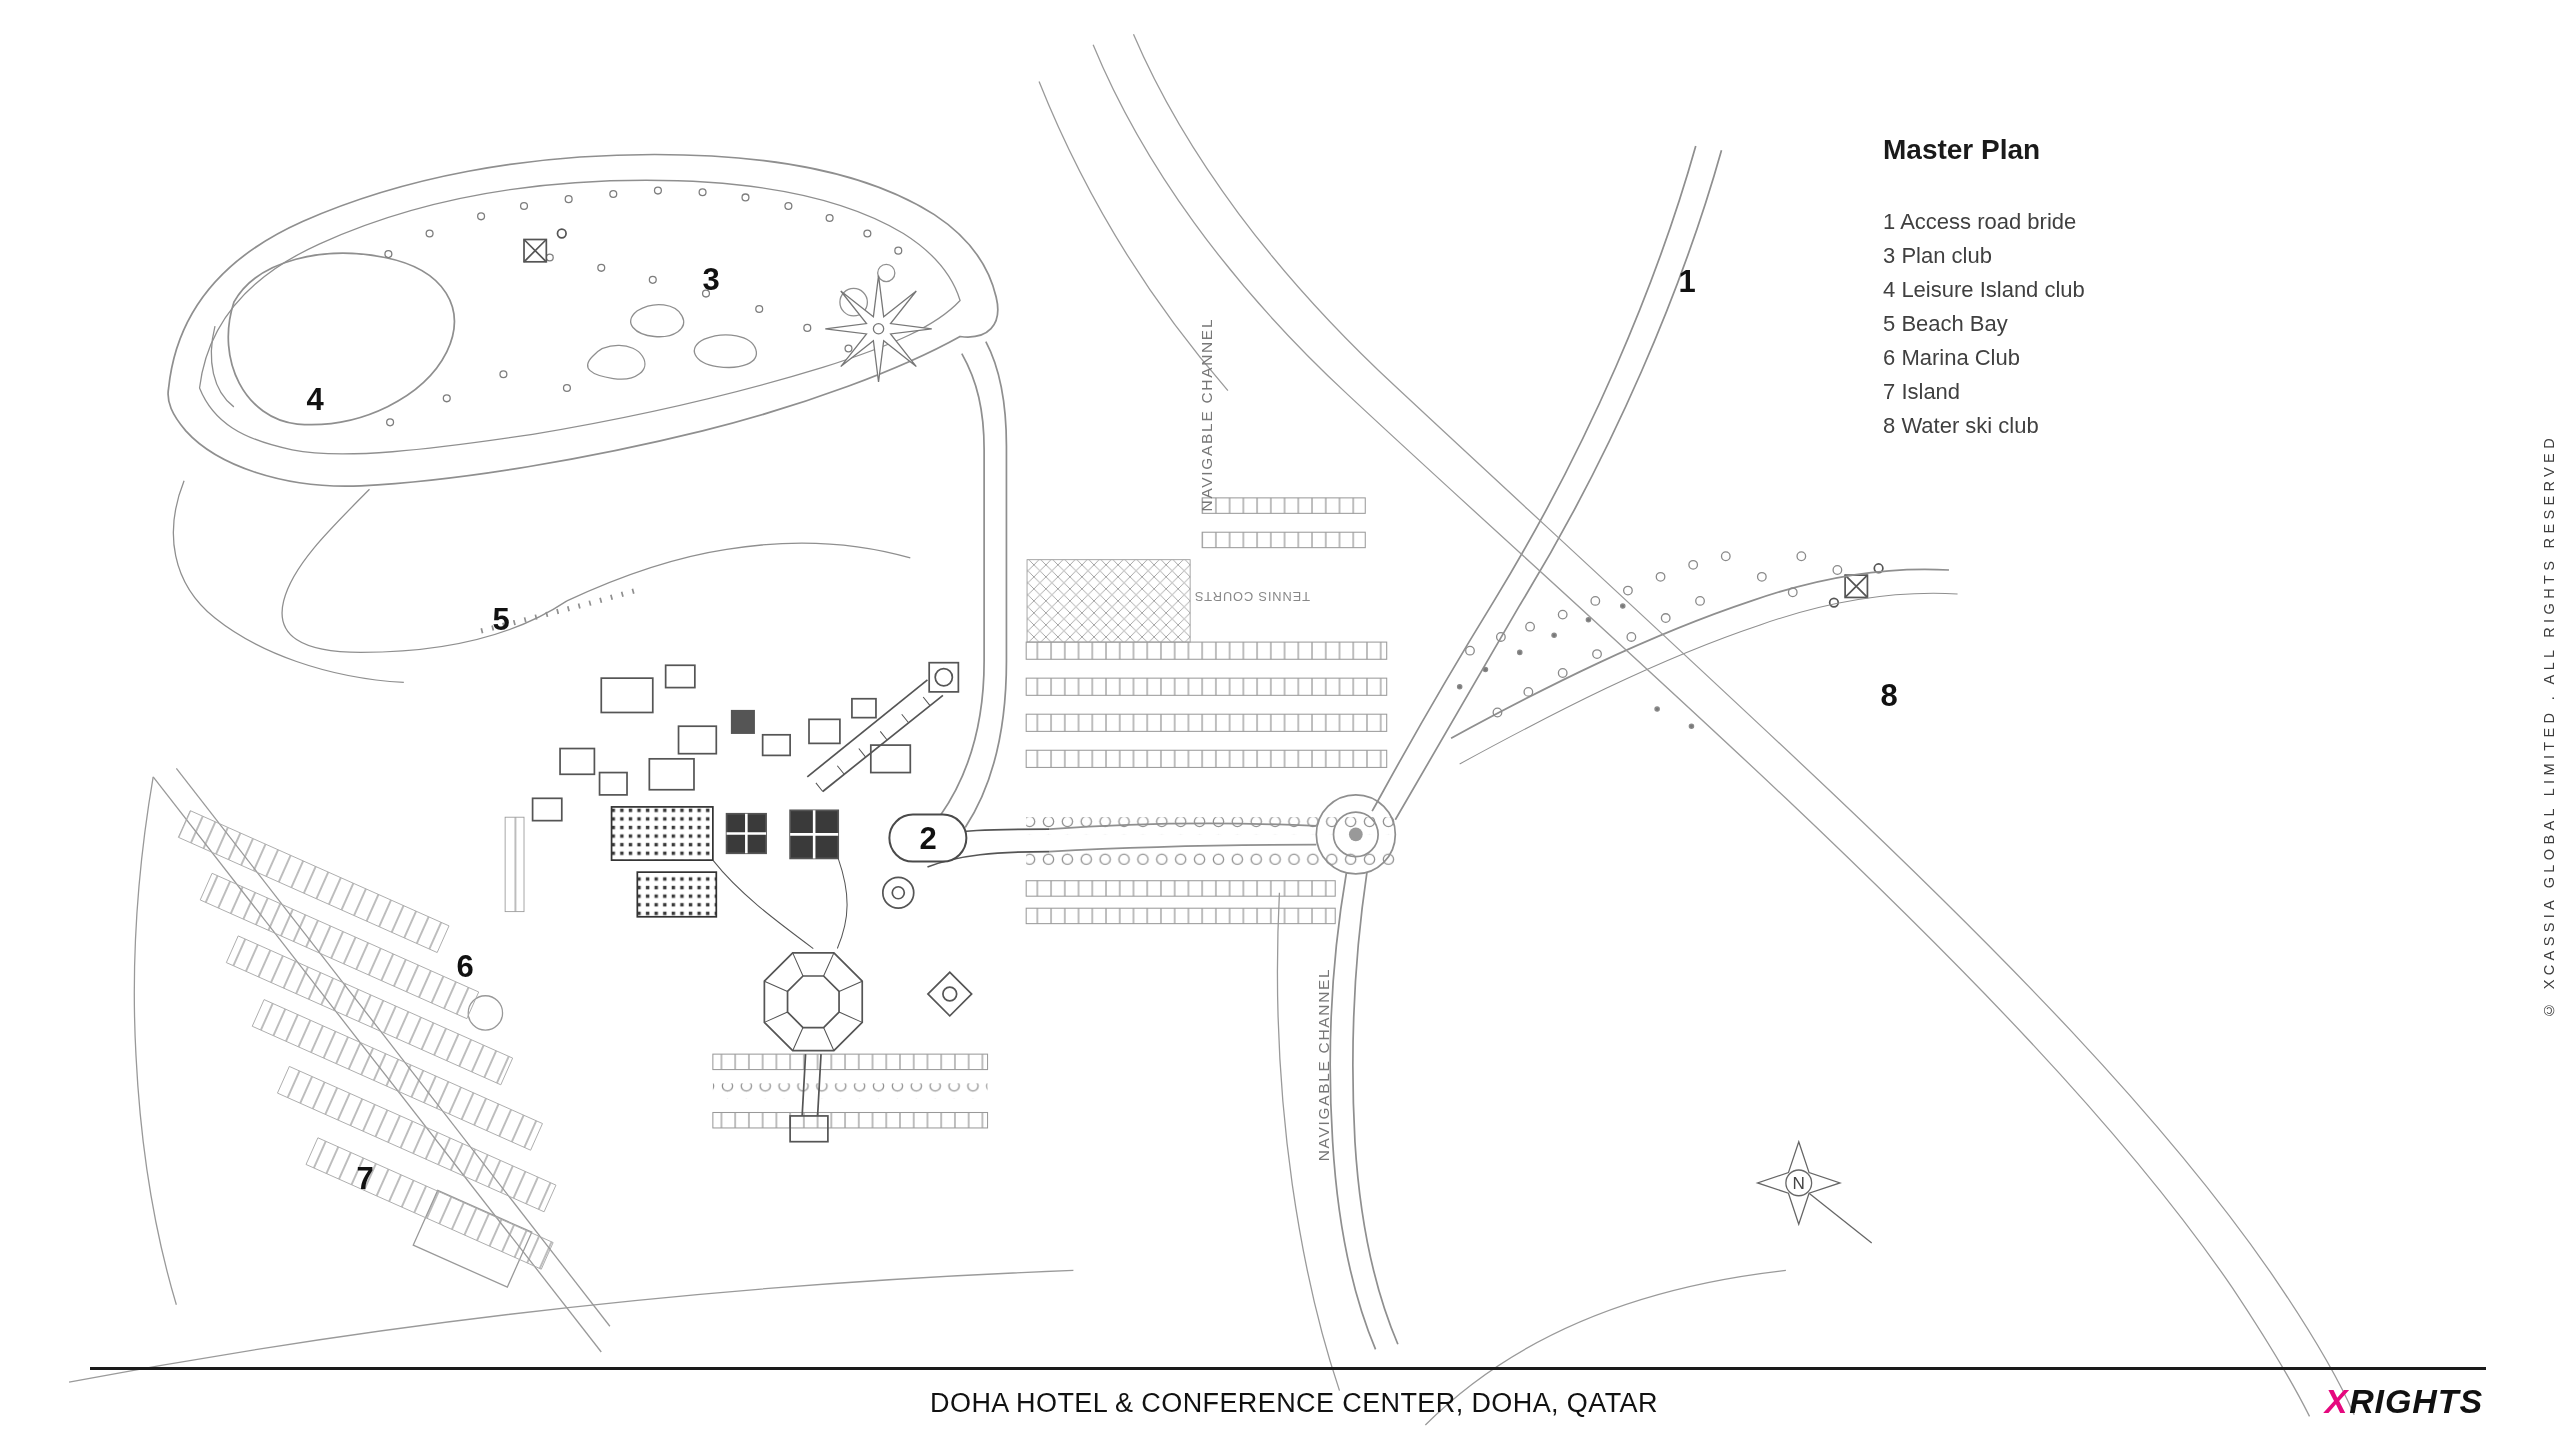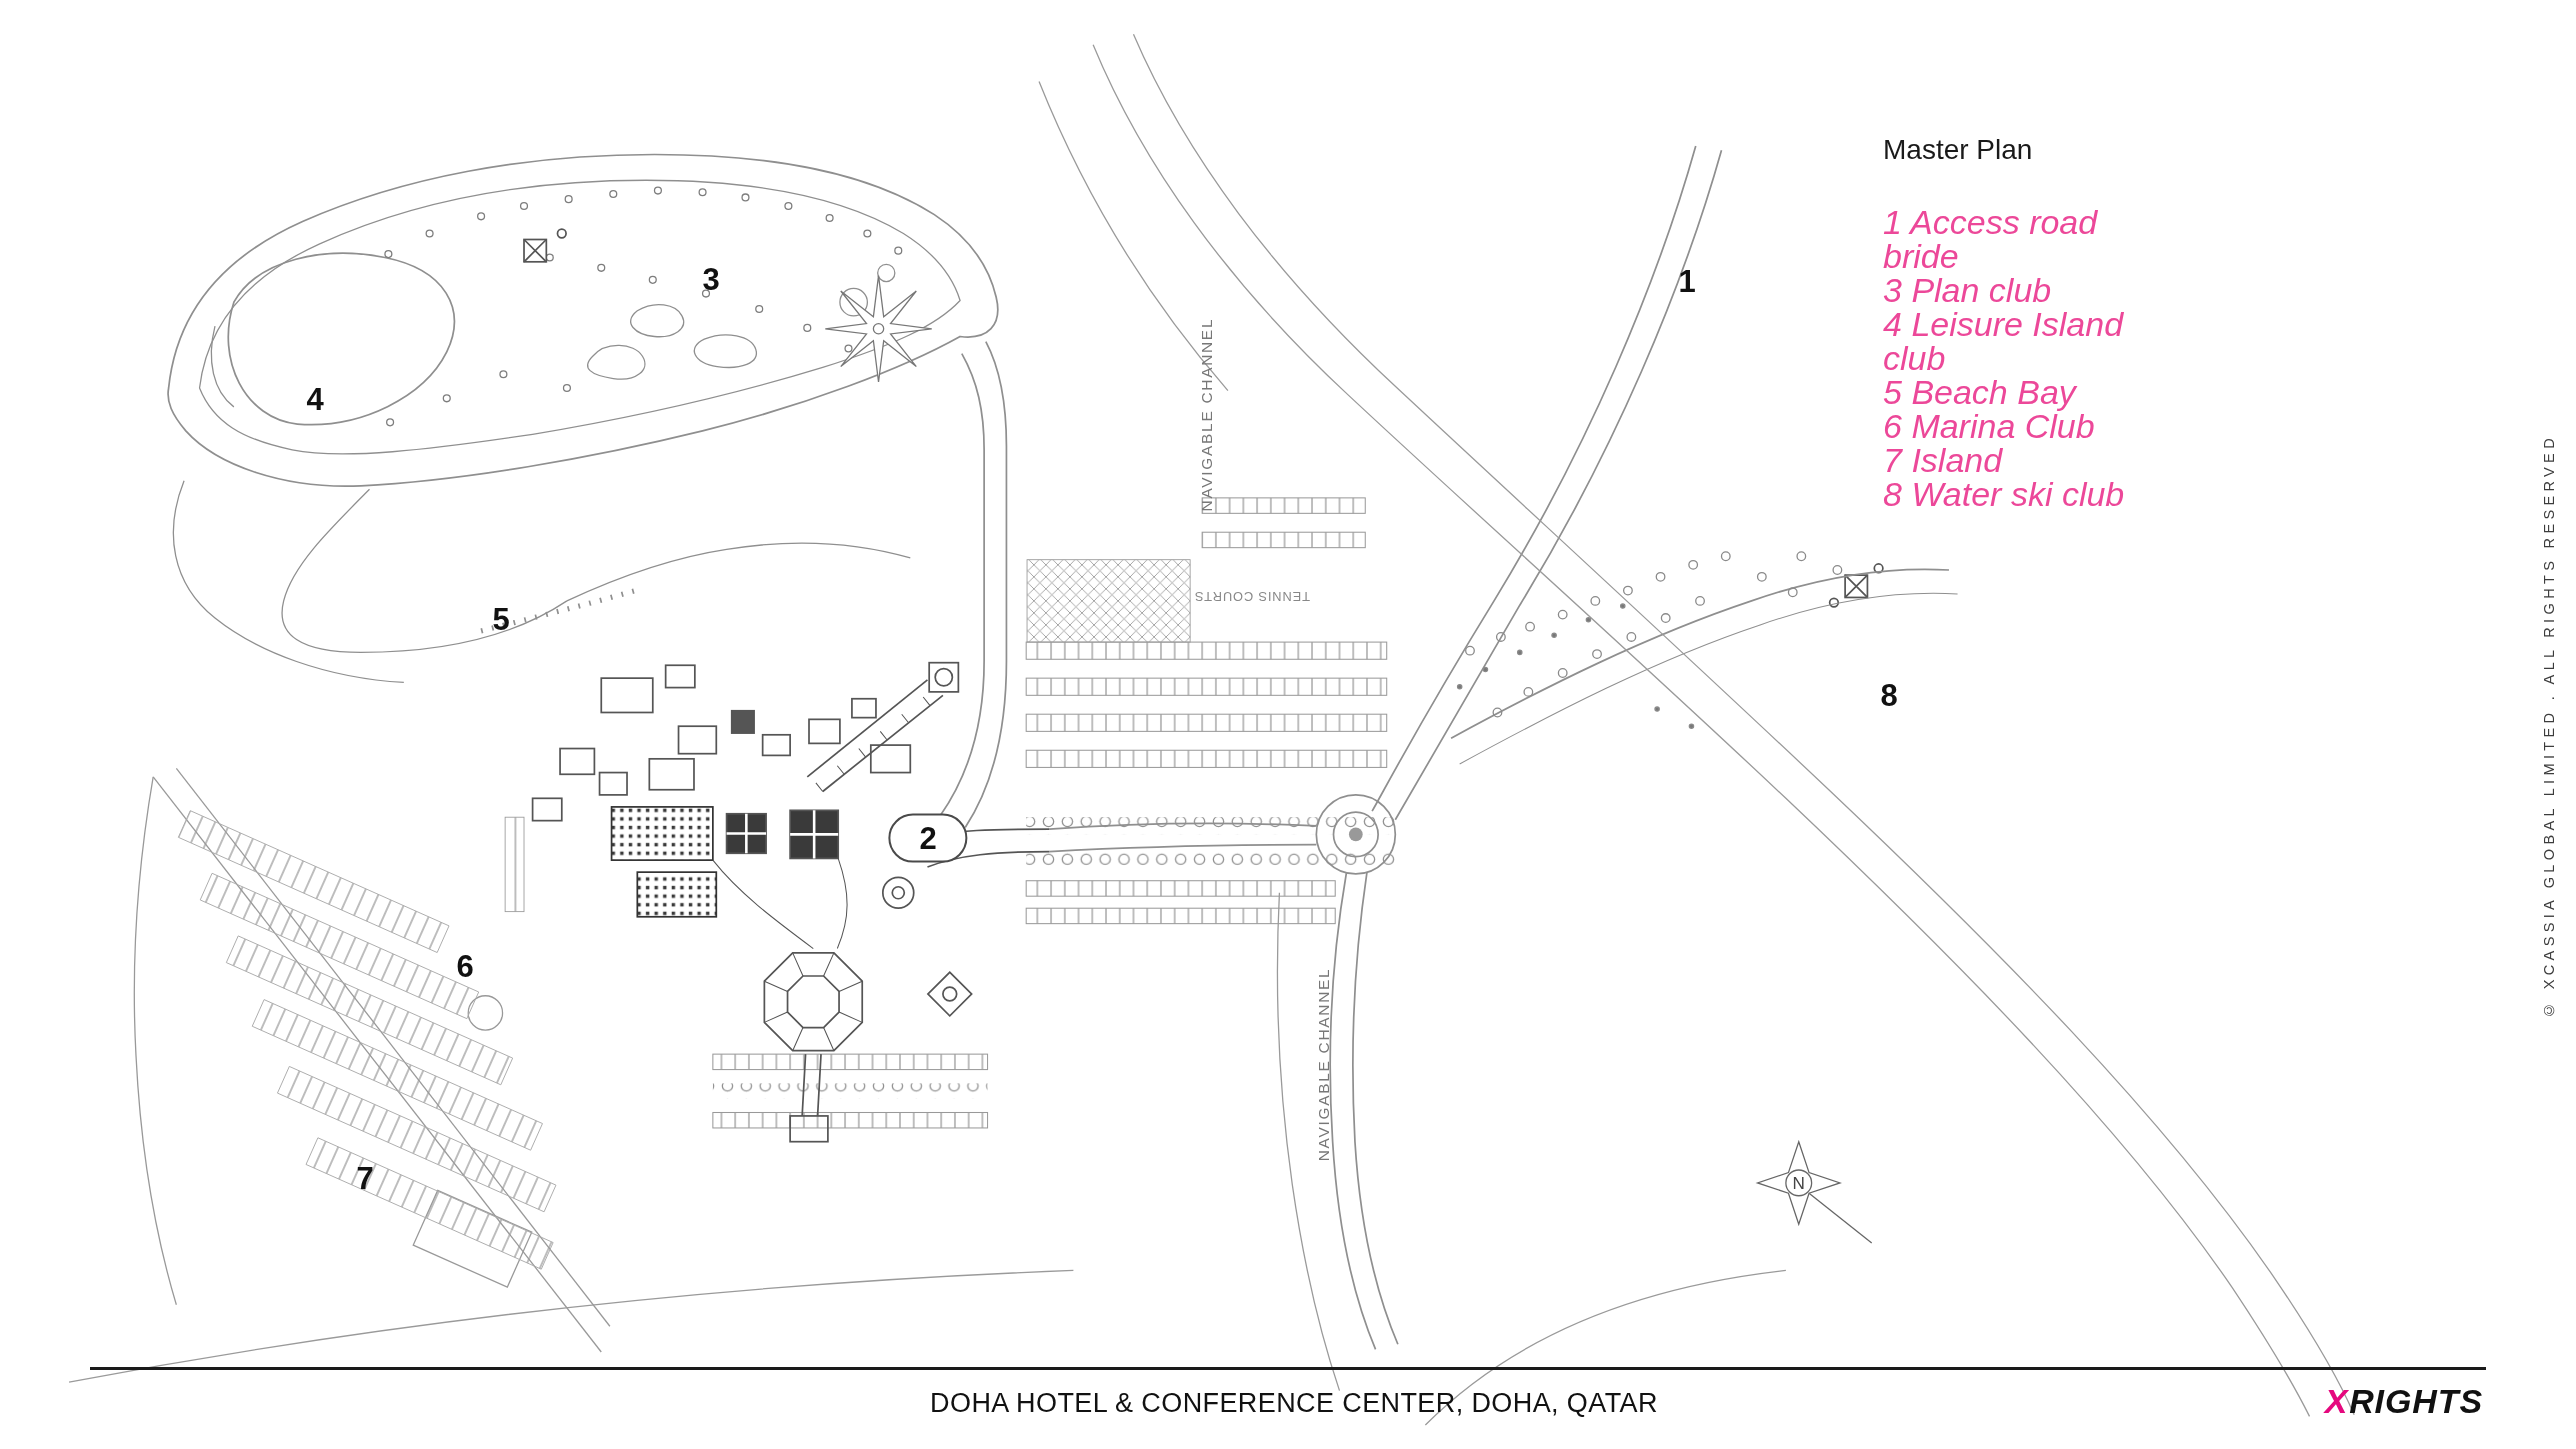--- a/index.html
+++ b/index.html
@@ -11,22 +11,22 @@
 
   
   .marker{position:absolute;transform:translate(-50%,-50%);
           font-size:31px;font-weight:bold;color:#111;line-height:1;
           background:transparent;}
   .marker.boxed{border:2.6px solid #4a4a4a;border-radius:29px;
           padding:6.9px 29px;background:#fff;}
 
   
   .legend{position:absolute;left:1883px;top:134px;width:283px;}
-  .legend-title{font-size:28px;font-weight:normal;margin:0 0 39px 0;}
-  .legend-item{font-size:34px;line-height:34px;color:#ec4899;font-style:italic;}
+  .legend-title{font-size:28px;font-weight:bold;margin:0 0 39px 0;}
+  .legend-item{font-size:22px;line-height:34px;color:#404040;}
 
   
   .copyright-vertical{position:absolute;right:19px;top:434px;
        writing-mode:vertical-rl;transform:rotate(180deg);
        font-size:14.6px;letter-spacing:4.3px;color:#3c3c3c;white-space:nowrap;}
 
   
   .footer-rule{position:absolute;left:90px;right:90px;top:1367px;
        height:3.4px;background:#1a1a1a;}
   .footer-title{position:absolute;left:12px;right:0;top:1388px;

